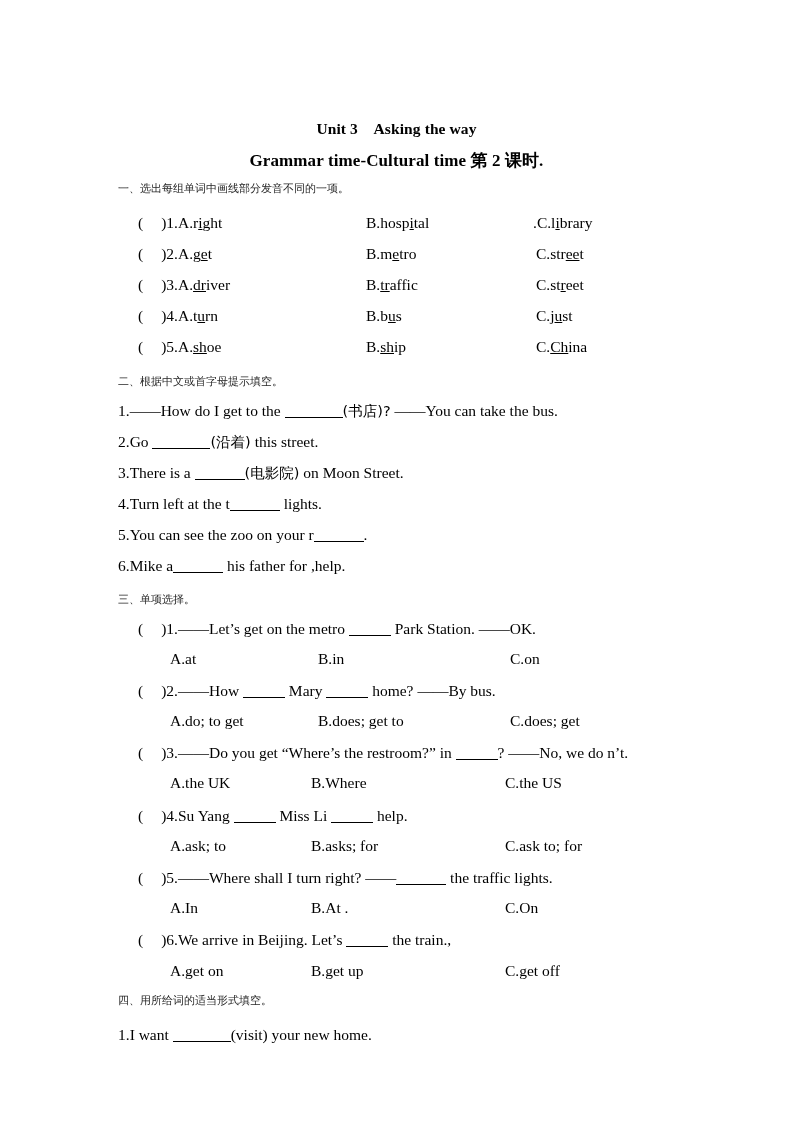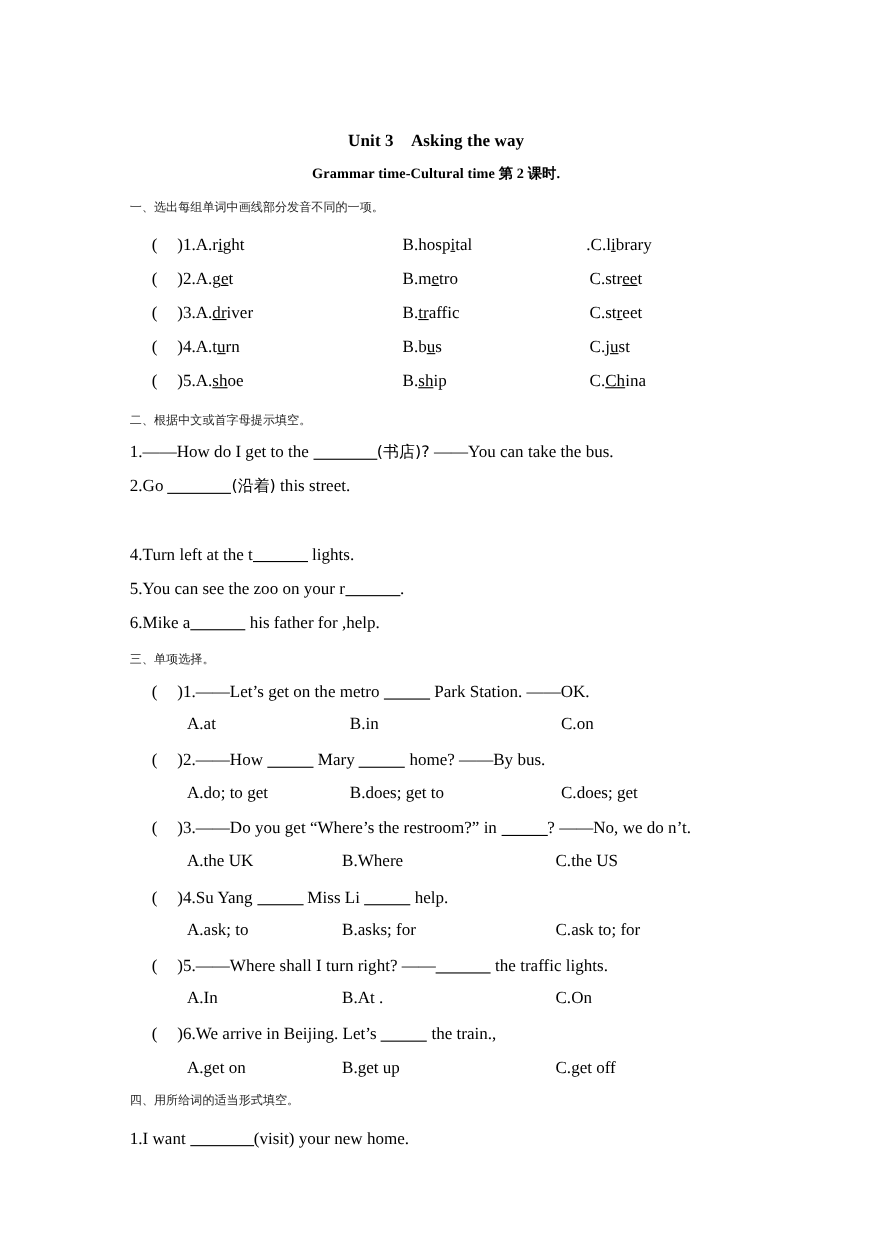--- a/index.html
+++ b/index.html
@@ -28,21 +28,21 @@
   .title {
     position: absolute;
     left: 0;
     width: 793px;
     text-align: center;
     font-weight: bold;
     font-size: 15.5px;
     letter-spacing: 0.1px;
   }
   .title-main { top: 104px; }
-  .title-sub  { top: 133px; font-size: 13px; }
+  .title-sub  { top: 133px; font-size: 17px; }
 
   
   .sec-head {
     position: absolute;
     left: 118px;
     font-size: 11px;
     font-family: "DejaVu Sans", "Liberation Sans", sans-serif;
     color: #262626;
     white-space: nowrap;
   }
@@ -120,20 +120,23 @@
   <div class="sec-head" style="top:358px;">二、根据中文或首字母提示填空。</div>
 
   <div class="row" style="left:118px; top:386px;">
     <span>1.——How do I get to the </span><span class="blank b-lg"></span><span class="cjk">(书店)?</span><span>  ——You can take the bus.</span>
   </div>
 
   <div class="row" style="left:118px; top:417px;">
     <span>2.Go </span><span class="blank b-lg"></span><span class="cjk">(沿着)</span><span> this street.</span>
   </div>
 
+  <div class="row" style="left:118px; top:448px;">
+    <span>3.There is a </span><span class="blank b-md"></span><span class="cjk">(电影院)</span><span> on Moon Street.</span>
+  </div>
 
   <div class="row" style="left:118px; top:479px;">
     <span>4.Turn left at the t</span><span class="blank b-md"></span><span> lights.</span>
   </div>
 
   <div class="row" style="left:118px; top:510px;">
     <span>5.You can see the zoo on your r</span><span class="blank b-md"></span><span>.</span>
   </div>
 
   <div class="row" style="left:118px; top:541px;">

